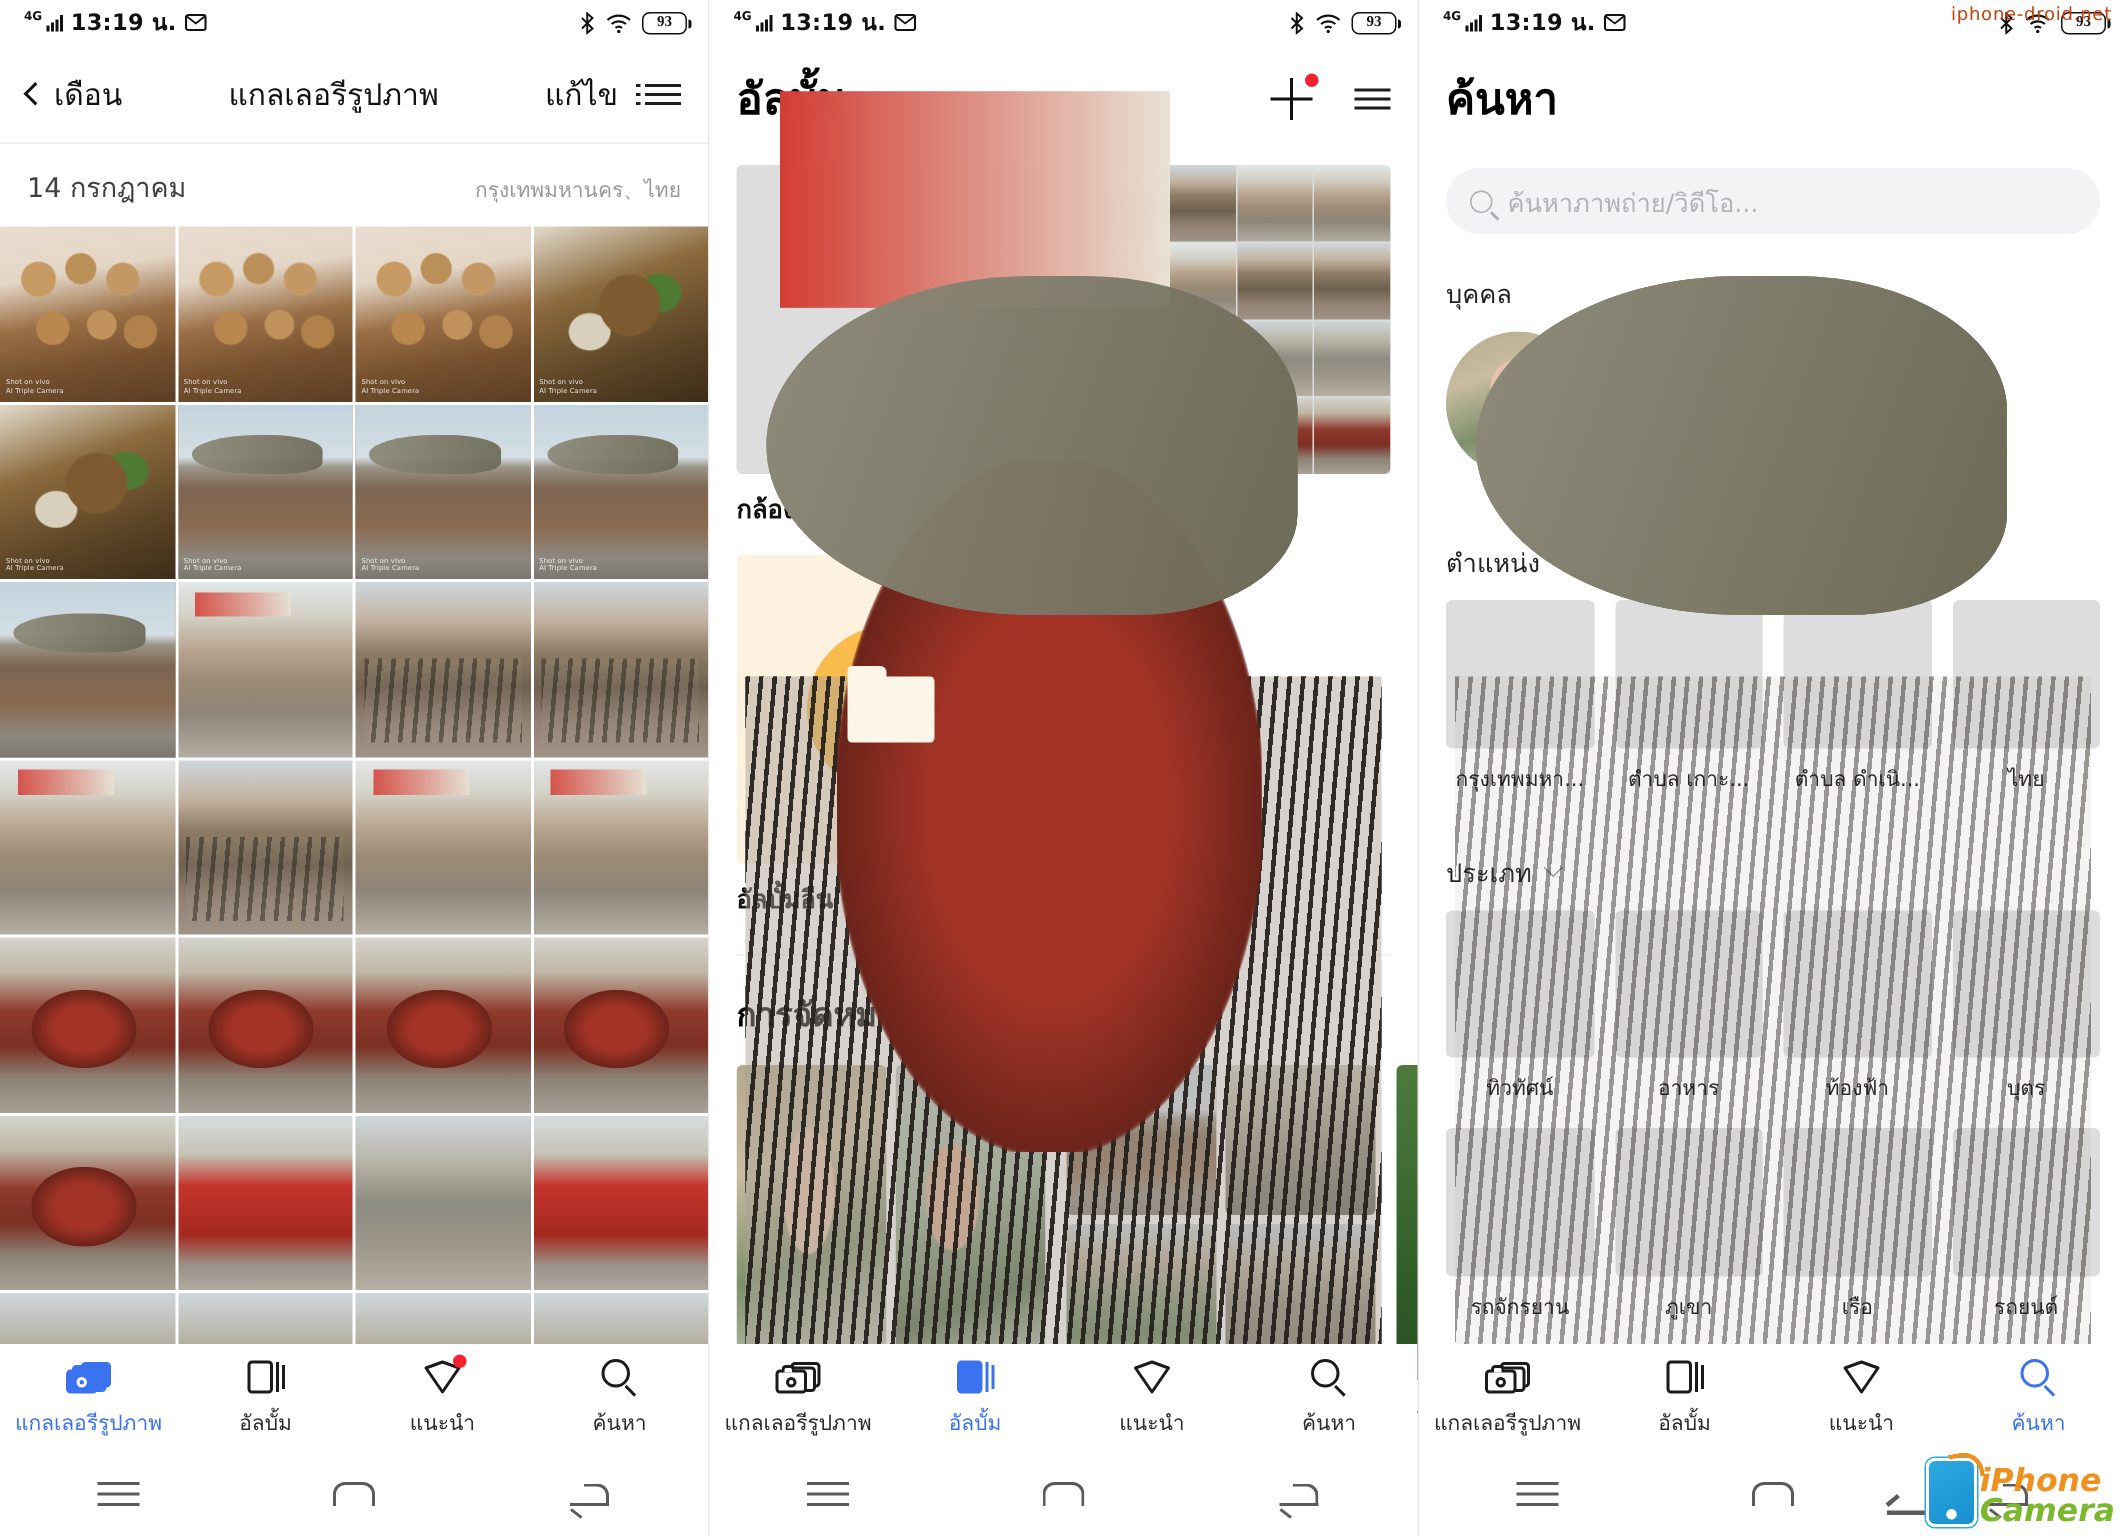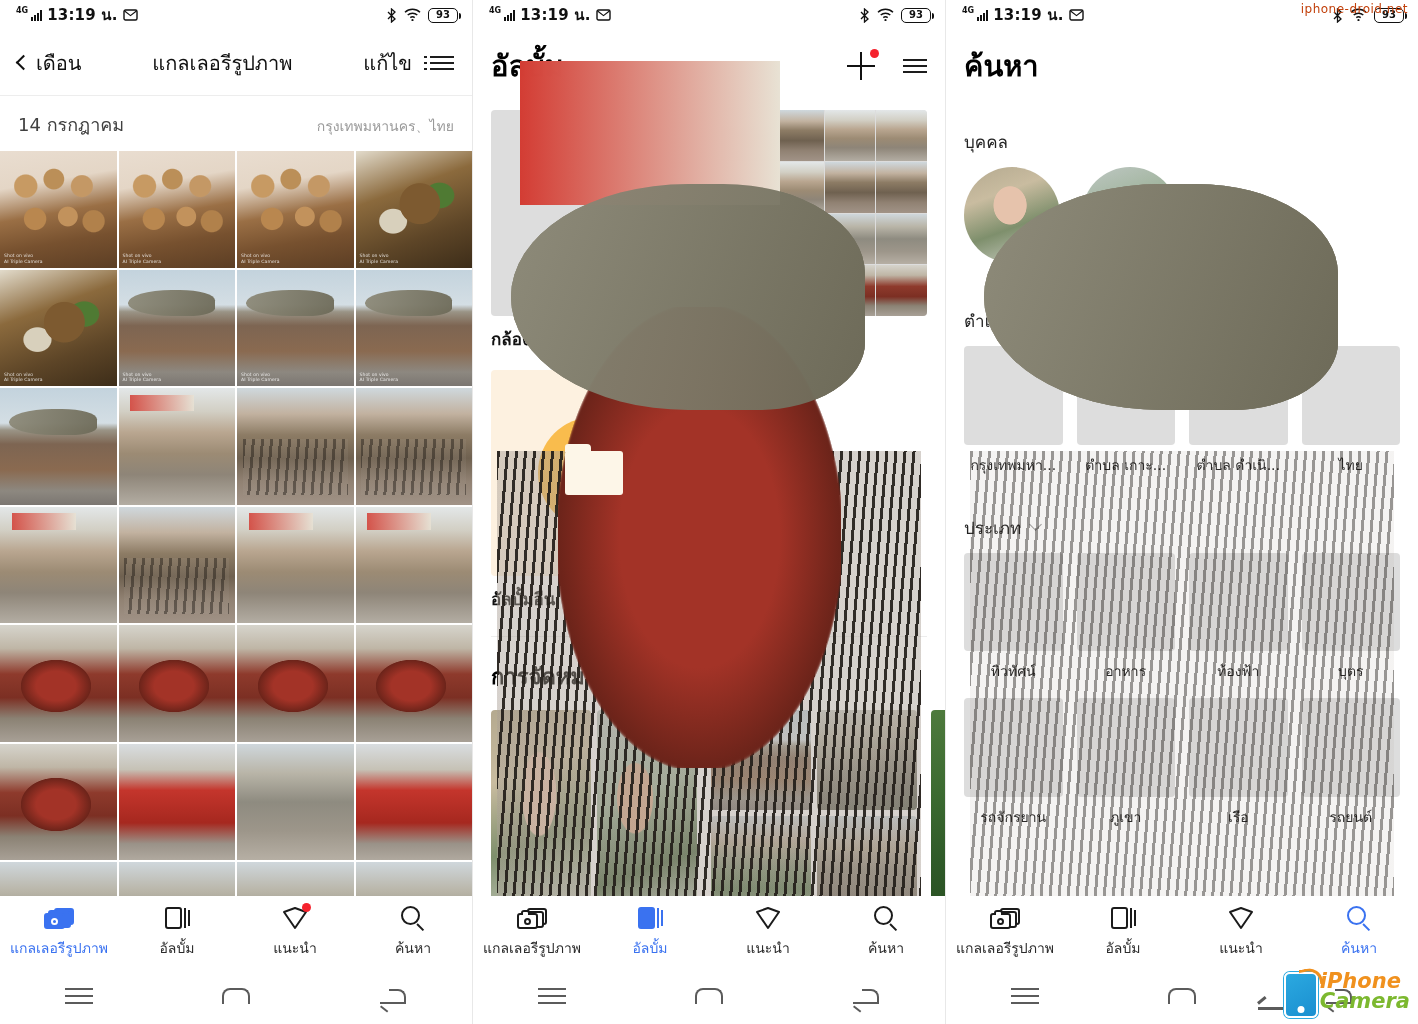--- a/index.html
+++ b/index.html
@@ -13,21 +13,21 @@
   .panel { width: 473px; height: 1024px; position: relative; background: #fff; overflow: hidden; border-right: 1px solid #e8e8e8; }
   .panel:last-child { width: 472px; border-right: none; }
 
   
   .statusbar {
     height: 30px; display: flex; align-items: center;
     justify-content: space-between; padding: 0 14px 0 16px;
     font-size: 15px; font-weight: bold; color: #111;
   }
   .sb-left { display: flex; align-items: center; gap: 5px; }
-  .sb-right { display: flex; gap: 7px; }
+  .sb-right { display: flex; align-items: center; gap: 7px; font-family: Liberation Serif, serif; }
   .net-4g { font-size: 8px; font-weight: bold; line-height: 1; margin-right: -2px; position: relative; top: -4px; }
   .bars { display: flex; align-items: flex-end; gap: 1px; height: 11px; }
   .bars i { width: 2px; background: #111; display: block; }
   .bars i:nth-child(1){height:4px} .bars i:nth-child(2){height:6px}
   .bars i:nth-child(3){height:8px} .bars i:nth-child(4){height:11px}
   .sb-time { font-size: 15px; letter-spacing: .2px; }
   .batt {
     border: 1.6px solid #111; border-radius: 5px; padding: 0 4px;
     font-size: 10px; font-weight: bold; height: 15px; line-height: 12px;
     position: relative; min-width: 30px; text-align: center;
@@ -219,21 +219,21 @@
   .nb { flex:1; display:flex; align-items:center; justify-content:center; cursor:pointer; }
   .nb-menu { width:28px; }
   .nb-menu i { display:block; height:2px; background:#5b5b5b; margin:5px 0; }
   .nb-home { width:28px; height:16px; border:2px solid #5b5b5b; border-bottom:none; border-radius:8px 8px 0 0; }
   .nb-back { width:26px; height:15px; position:relative; }
   .nb-back .bar { position:absolute; left:0; bottom:0; width:26px; height:2px; background:#5b5b5b; }
   .nb-back .arc { position:absolute; right:0; top:0; width:17px; height:13px; border:2px solid #5b5b5b; border-bottom:none; border-left:none; border-radius:0 8px 0 0; }
   .nb-back .tip { position:absolute; left:0; bottom:-3px; width:9px; height:2px; background:#5b5b5b; transform:rotate(38deg); transform-origin:left bottom; }
 
   
-  .wm-logo { position:absolute; right:8px; bottom:6px; display:flex; align-items:flex-start; gap:2px; z-index:5; }
+  .wm-logo { position:absolute; right:8px; bottom:6px; display:flex; align-items:flex-end; gap:2px; z-index:5; }
   .wm-phone { width:34px; height:46px; border-radius:6px; background:linear-gradient(150deg,#2ba9e0,#1a8fd0); position:relative; border:2px solid #fff; box-shadow:0 0 0 1px #2ba9e0; }
   .wm-phone::after { content:""; position:absolute; left:50%; bottom:3px; transform:translateX(-50%); width:7px; height:7px; border-radius:50%; background:#fff; }
   .wm-txt { display:flex; flex-direction:column; line-height:.95; }
   .wm-i { font-size:21px; font-weight:bold; font-style:italic; color:#f0911e; }
   .wm-d { font-size:21px; font-weight:bold; font-style:italic; color:#7cb82f; }
   .wm-arc { position:absolute; left:14px; top:-6px; width:22px; height:18px; border:3px solid #f0911e; border-bottom:none; border-left:none; border-radius:0 14px 0 0; transform:rotate(-10deg); }
   .wm-swoosh { position:absolute; left:-26px; bottom:8px; width:40px; height:3px; background:#5b5b5b; }
   .wm-swoosh::after { content:""; position:absolute; left:0; top:-5px; width:10px; height:3px; background:#5b5b5b; transform:rotate(-40deg); transform-origin:left center; }
 </style>
 </head>
@@ -623,20 +623,24 @@
             <circle cx="8.5" cy="12" r="1.1" fill="#111"></circle>
           </svg>
         <span class="batt">93</span>
       </div>
     </div>
 
     <div class="appbar2">
       <div class="bigtitle">ค้นหา</div>
     </div>
 
+    <div class="searchbox">
+      <span class="mag"></span>
+      <span class="search-ph">ค้นหาภาพถ่าย/วิดีโอ...</span>
+    </div>
 
     <div class="sec-h">
       <span>บุคคล</span>
     </div>
     <div class="people">
       <div class="avatar p-girl1"></div>
       <div class="avatar p-girl2"></div>
     </div>
 
     <div class="sec-h" style="padding-top:44px">

